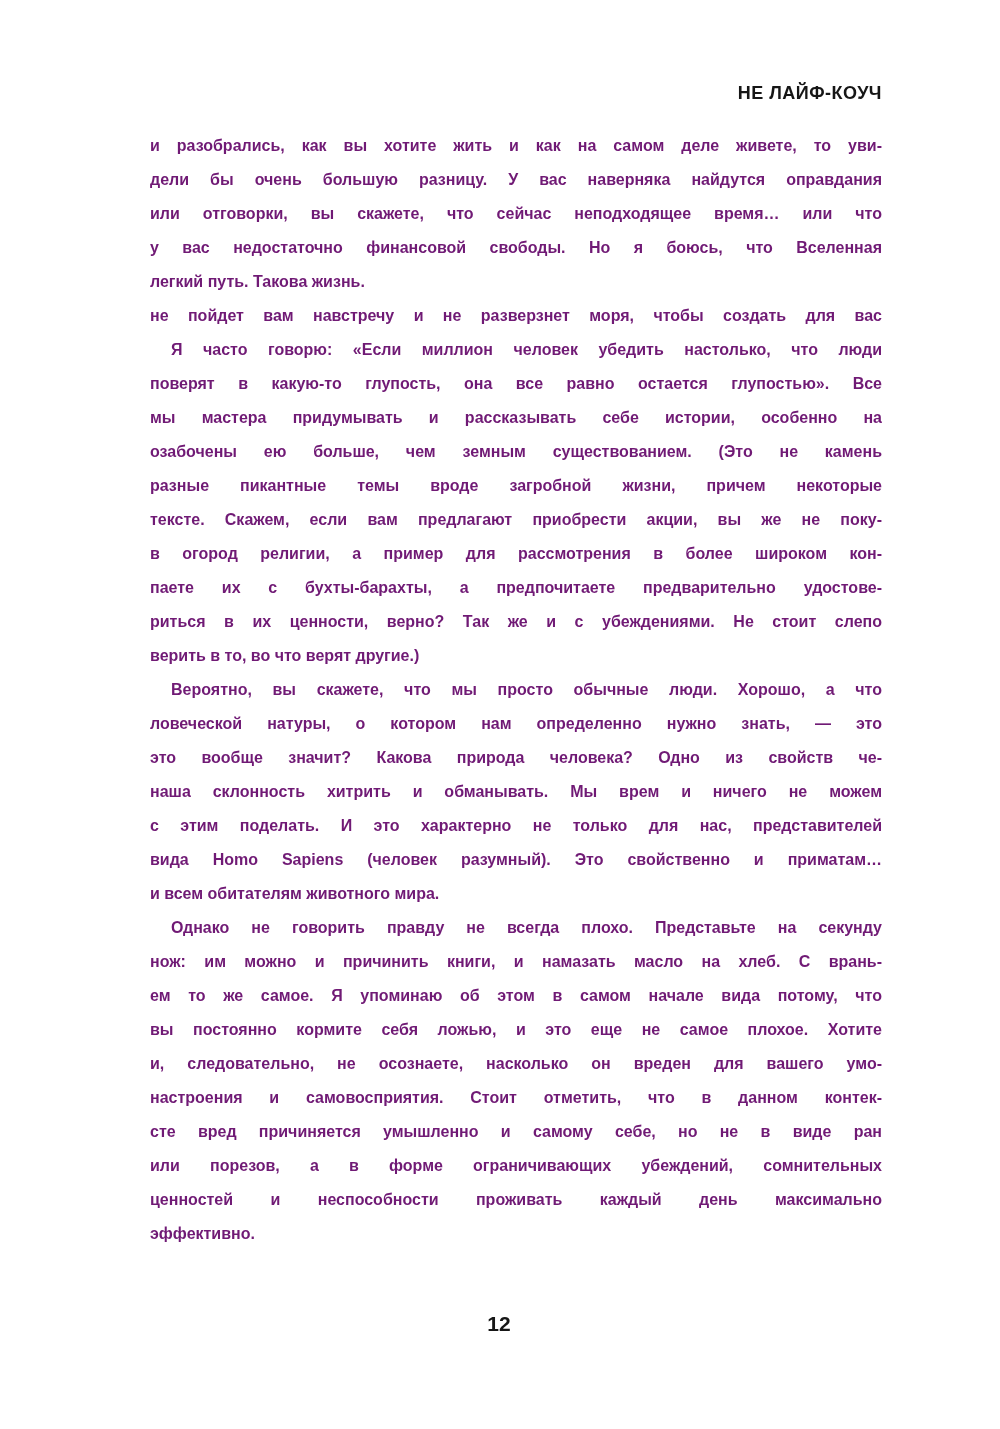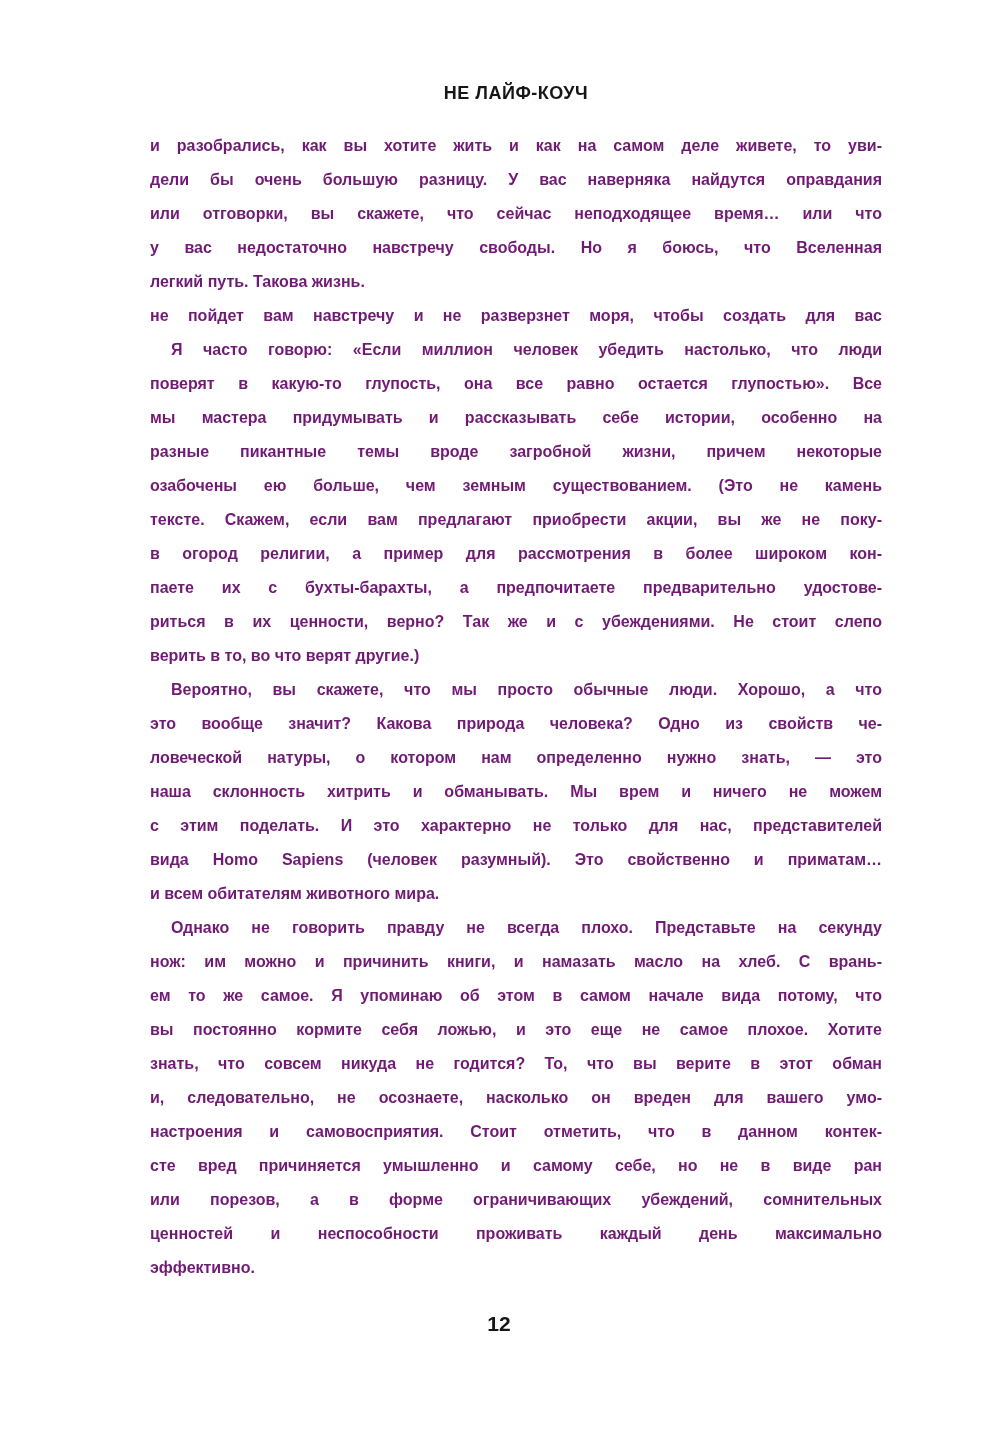--- a/index.html
+++ b/index.html
@@ -14,21 +14,21 @@
     background: #ffffff;
     font-family: "Liberation Sans", sans-serif;
     color: #161616;
     overflow: hidden;
   }
   .running-header {
     position: absolute;
     top: 83px;
     left: 150px;
     width: 732px;
-    text-align: center;
+    text-align: right;
     font-size: 18px;
     font-weight: 700;
     letter-spacing: 0.5px;
     color: #161616;
   }
   .body-text {
     position: absolute;
     top: 129px;
     left: 150px;
     width: 732px;
@@ -63,51 +63,50 @@
 <body>
 
 <div class="page">
   <div class="running-header">НЕ ЛАЙФ-КОУЧ</div>
 
   <div class="body-text" id="body-text">
       <div>
         <div class="line">и разобрались, как вы хотите жить и как на самом деле живете, то уви-</div>
         <div class="line">дели бы очень большую разницу. У вас наверняка найдутся оправдания</div>
         <div class="line">или отговорки, вы скажете, что сейчас неподходящее время… или что</div>
-        <div class="line">у вас недостаточно навстречу свободы. Но я боюсь, что Вселенная</div>
+        <div class="line">у вас недостаточно финансовой свободы. Но я боюсь, что Вселенная</div>
         <div class="line last">легкий путь. Такова жизнь.</div>
         <div class="line">не пойдет вам навстречу и не разверзнет моря, чтобы создать для вас</div>
       </div>
       <div>
         <div class="line indent">Я часто говорю: «Если миллион человек убедить настолько, что люди</div>
         <div class="line">поверят в какую-то глупость, она все равно остается глупостью». Все</div>
         <div class="line">мы мастера придумывать и рассказывать себе истории, особенно на</div>
+        <div class="line">озабочены ею больше, чем земным существованием. (Это не камень</div>
         <div class="line">разные пикантные темы вроде загробной жизни, причем некоторые</div>
-        <div class="line">озабочены ею больше, чем земным существованием. (Это не камень</div>
         <div class="line">тексте. Скажем, если вам предлагают приобрести акции, вы же не поку-</div>
         <div class="line">в огород религии, а пример для рассмотрения в более широком кон-</div>
         <div class="line">паете их с бухты-барахты, а предпочитаете предварительно удостове-</div>
         <div class="line">риться в их ценности, верно? Так же и с убеждениями. Не стоит слепо</div>
         <div class="line last">верить в то, во что верят другие.)</div>
       </div>
       <div>
         <div class="line indent">Вероятно, вы скажете, что мы просто обычные люди. Хорошо, а что</div>
+        <div class="line">ловеческой натуры, о котором нам определенно нужно знать, — это</div>
         <div class="line">это вообще значит? Какова природа человека? Одно из свойств че-</div>
-        <div class="line">ловеческой натуры, о котором нам определенно нужно знать, — это</div>
         <div class="line">наша склонность хитрить и обманывать. Мы врем и ничего не можем</div>
         <div class="line">с этим поделать. И это характерно не только для нас, представителей</div>
         <div class="line">вида Homo Sapiens (человек разумный). Это свойственно и приматам…</div>
         <div class="line last">и всем обитателям животного мира.</div>
       </div>
       <div>
         <div class="line indent">Однако не говорить правду не всегда плохо. Представьте на секунду</div>
         <div class="line">нож: им можно и причинить книги, и намазать масло на хлеб. С врань-</div>
         <div class="line">ем то же самое. Я упоминаю об этом в самом начале вида потому, что</div>
         <div class="line">вы постоянно кормите себя ложью, и это еще не самое плохое. Хотите</div>
-        <div class="line">знать, что совсем никуда не годится? То, что вы верите в этот обман</div>
         <div class="line">и, следовательно, не осознаете, насколько он вреден для вашего умо-</div>
         <div class="line">настроения и самовосприятия. Стоит отметить, что в данном контек-</div>
         <div class="line">сте вред причиняется умышленно и самому себе, но не в виде ран</div>
         <div class="line">или порезов, а в форме ограничивающих убеждений, сомнительных</div>
         <div class="line">ценностей и неспособности проживать каждый день максимально</div>
         <div class="line last">эффективно.</div>
       </div>
     </div>
 
   <div class="folio">12</div>

